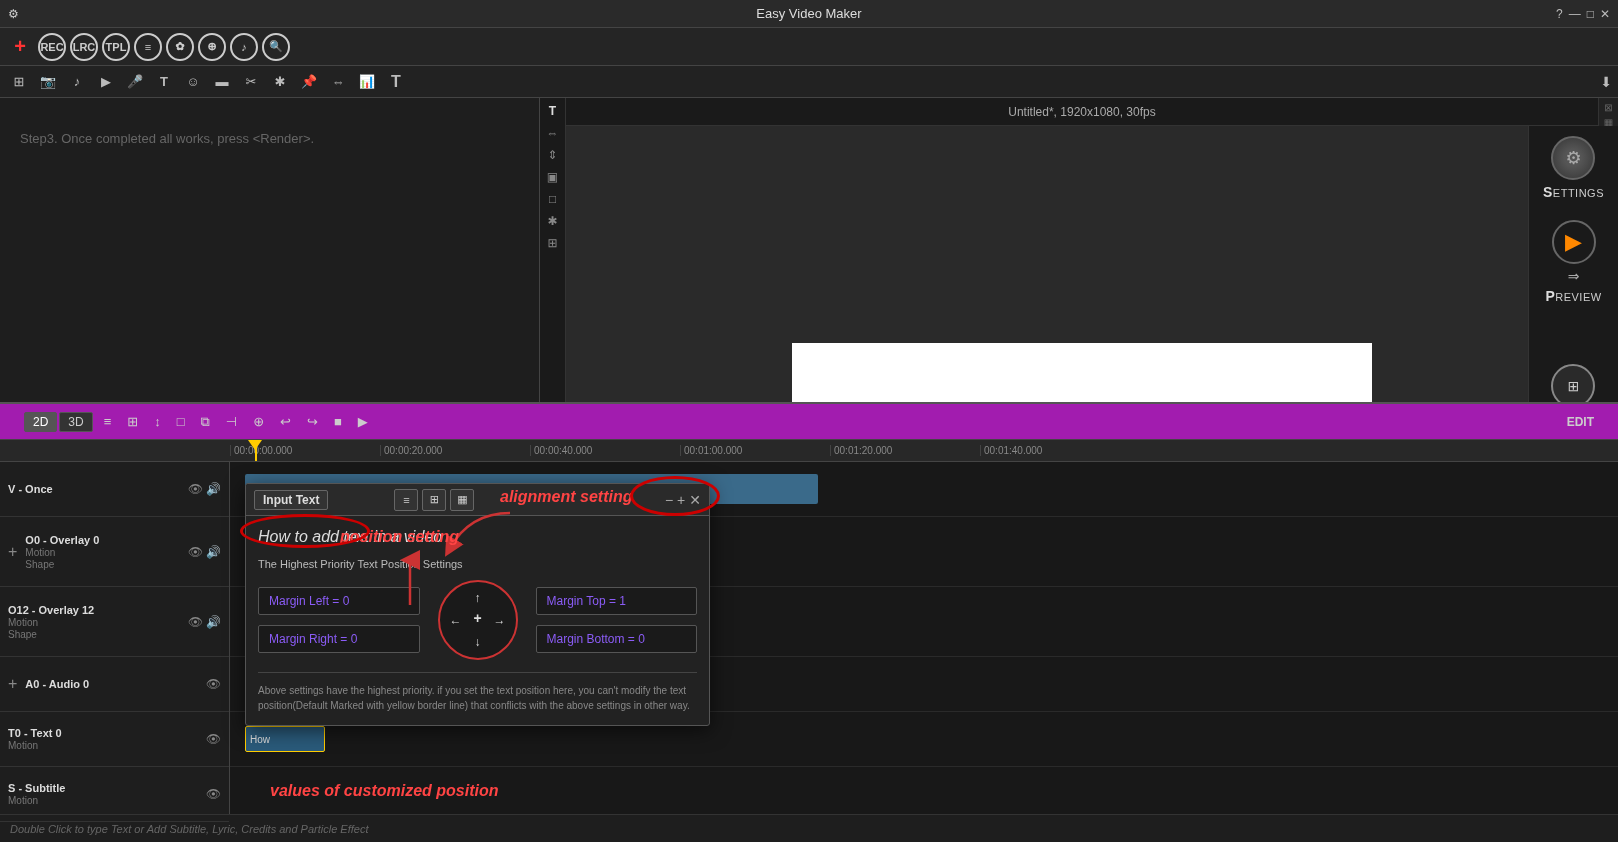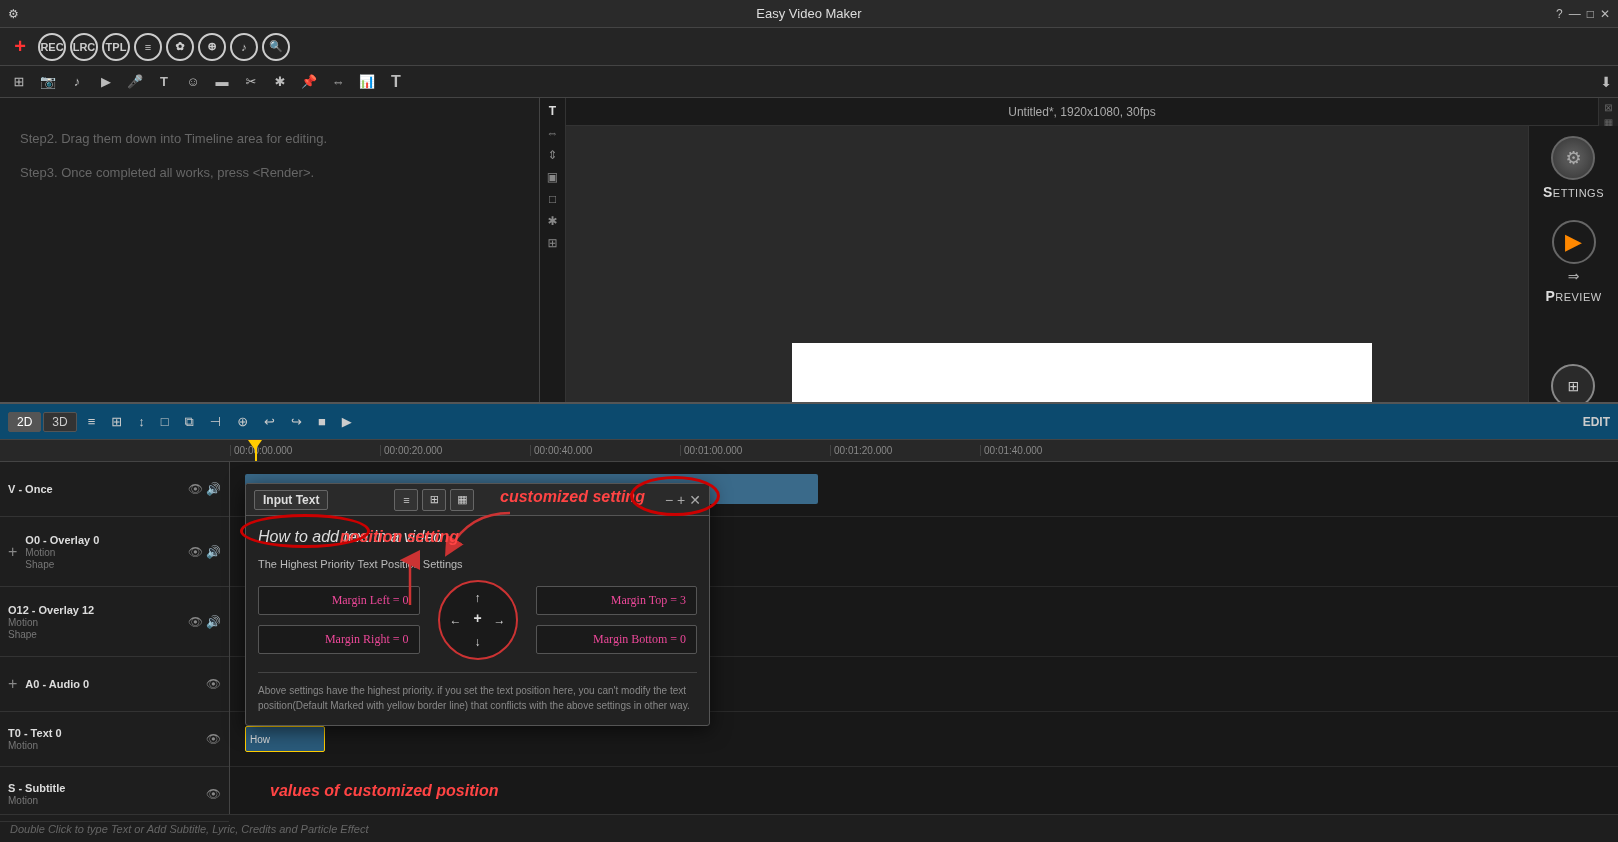--- a/index.html
+++ b/index.html
@@ -49,21 +49,21 @@
     .preview-controls { height: 30px; background: #1a1a1a; border-top: 1px solid #333; display: flex; align-items: center; padding: 0 10px; gap: 8px; }
     .zoom-text { color: #aaa; font-size: 11px; }
     .play-btn { color: #aaa; font-size: 12px; cursor: pointer; }
     .time-display { margin-left: auto; color: #aaa; font-size: 11px; }
 
     
     .effect-bar { height: 32px; background: #1e1e1e; border-top: 1px solid #444; display: flex; align-items: center; padding: 0 10px; gap: 20px; }
     .effect-tab { color: #ccc; font-size: 12px; cursor: pointer; font-weight: bold; letter-spacing: 0.5px; }
 
     
-    .timeline-toolbar { height: 36px; background: #0c4a6e; border-bottom: 1px solid #444; display: flex; align-items: center; padding: 0 8px; gap: 6px; }
+    .timeline-toolbar { height: 36px; background: #a21caf; border-bottom: 1px solid #444; display: flex; align-items: center; padding: 0 24px; gap: 6px; }
     .tl-btn { background: none; border: none; color: #ccc; cursor: pointer; font-size: 13px; padding: 2px 5px; }
     .tl-2d-3d { display: flex; gap: 2px; }
     .tl-mode { background: #333; border: 1px solid #555; color: #ccc; padding: 2px 8px; cursor: pointer; font-size: 12px; border-radius: 2px; }
     .tl-mode.active { background: #555; color: white; }
     .tl-edit { margin-left: auto; color: #ccc; font-size: 12px; font-weight: bold; }
 
     
     .timeline-ruler { height: 22px; background: #282828; border-bottom: 1px solid #444; display: flex; align-items: center; padding-left: 230px; overflow: hidden; position: relative; }
     .ruler-marks { display: flex; gap: 0; color: #888; font-size: 10px; }
     .ruler-mark { width: 150px; text-align: left; border-left: 1px solid #444; padding-left: 3px; }
@@ -100,21 +100,21 @@
     .popup { background: #222; border: 1px solid #555; width: 465px; border-radius: 3px; box-shadow: 0 4px 20px rgba(0,0,0,0.6); }
     .popup-header { background: #2a2a2a; height: 32px; display: flex; align-items: center; padding: 0 8px; gap: 6px; border-bottom: 1px solid #555; border-radius: 3px 3px 0 0; }
     .popup-title-label { color: #ddd; font-size: 12px; font-weight: bold; background: #333; border: 1px solid #666; padding: 2px 8px; border-radius: 2px; }
     .popup-align-btns { display: flex; gap: 4px; margin-left: 60px; }
     .popup-align-btn { background: #333; border: 1px solid #666; color: #ccc; cursor: pointer; width: 24px; height: 22px; display: flex; align-items: center; justify-content: center; font-size: 11px; border-radius: 2px; }
     .popup-ctrl-btns { margin-left: auto; display: flex; gap: 4px; }
     .popup-ctrl-btn { background: none; border: none; color: #aaa; cursor: pointer; font-size: 14px; }
     .popup-body { padding: 12px; }
     .popup-text-preview { color: #ddd; font-size: 16px; margin-bottom: 12px; font-style: italic; }
     .popup-section-title { color: #bbb; font-size: 11px; margin-bottom: 10px; }
-    .margin-field { background: #1a1a1a; border: 1px solid #555; border-radius: 2px; padding: 6px 10px; color: #ec4899; font-size: 12px; text-align: right; font-family: Liberation Serif, serif; }
+    .margin-field { background: #1a1a1a; border: 1px solid #555; border-radius: 2px; padding: 6px 10px; color: #8b5cf6; font-size: 12px; text-align: left; }
     .popup-nav-circle { width: 80px; height: 80px; border-radius: 50%; border: 2px solid #cc3333; background: #1a1a1a; display: flex; align-items: center; justify-content: center; position: relative; margin: 0 auto; }
     .nav-arrows { display: grid; grid-template-columns: 20px 20px 20px; grid-template-rows: 20px 20px 20px; gap: 2px; }
     .nav-arrow { color: #ddd; text-align: center; cursor: pointer; font-size: 12px; line-height: 20px; }
     .nav-center { color: #ddd; text-align: center; font-size: 14px; font-weight: bold; cursor: pointer; }
     .popup-desc { color: #888; font-size: 10px; line-height: 1.5; margin-top: 12px; border-top: 1px solid #444; padding-top: 10px; }
     .anno-text { color: #ff4444; font-size: 16px; font-weight: bold; font-style: italic; }
 
     
     .track-motion { color: #777; font-size: 10px; }
   </style>
@@ -165,21 +165,20 @@
   <button class="sec-btn">⇔</button>
   <button class="sec-btn">📊</button>
   <button class="sec-btn" style="font-weight:bold;font-size:16px;">T</button>
   <button class="download-btn">⬇</button>
 </div>
 
 <div style="position:relative; display:flex; height: calc(842px - 28px - 38px - 32px);">
 
   <div class="left-panel">
     <div class="left-content">
-      <div style="margin-top:8px;">Step2. Drag them down into Timeline area for editing.</div>
       <div style="margin-top:8px;">Step3. Once completed all works, press &lt;Render&gt;.</div>
     </div>
   </div>
 
   <div style="display:flex; flex:1; flex-direction:column;">
 
     <div style="display:flex; flex:1;">
       <div style="width:26px; background:#1a1a1a; border-right:1px solid #333; display:flex; flex-direction:column; align-items:center; padding-top:4px; gap:4px;">
         <span class="preview-sidebar-icon" style="color:#ddd; font-weight:bold;">T</span>
         <span class="preview-sidebar-icon">⇔</span>
@@ -410,32 +409,32 @@
                 <div class="nav-center">+</div>
                 <div class="nav-arrow">→</div>
                 <div></div>
                 <div class="nav-arrow">↓</div>
                 <div></div>
               </div>
             </div>
           </div>
 
           <div>
-            <div class="margin-field">Margin Top = 3</div>
+            <div class="margin-field">Margin Top = 1</div>
             <div style="height:10px;"></div>
             <div class="margin-field">Margin Bottom = 0</div>
           </div>
         </div>
         <div class="popup-desc">Above settings have the highest priority. if you set the text position here, you can't modify the text position(Default Marked with yellow border line) that conflicts with the above settings in other way.</div>
       </div>
     </div>
   </div>
 
   <div style="position:absolute; left:500px; top:390px; z-index:300; pointer-events:none;">
-    <span class="anno-text">customized setting</span>
+    <span class="anno-text">alignment setting</span>
     
     <svg style="position:absolute; left:-60px; top:20px;" width="80" height="50">
       <path d="M 70 5 Q 30 5 10 40" stroke="#cc3333" stroke-width="2.5" fill="none" marker-end="url(#arr)"></path>
       <defs>
           <marker id="arr" markerWidth="8" markerHeight="8" refX="4" refY="4" orient="auto">
             <path d="M0,0 L8,4 L0,8 Z" fill="#cc3333"></path>
           </marker>
         </defs>
     </svg>
     

